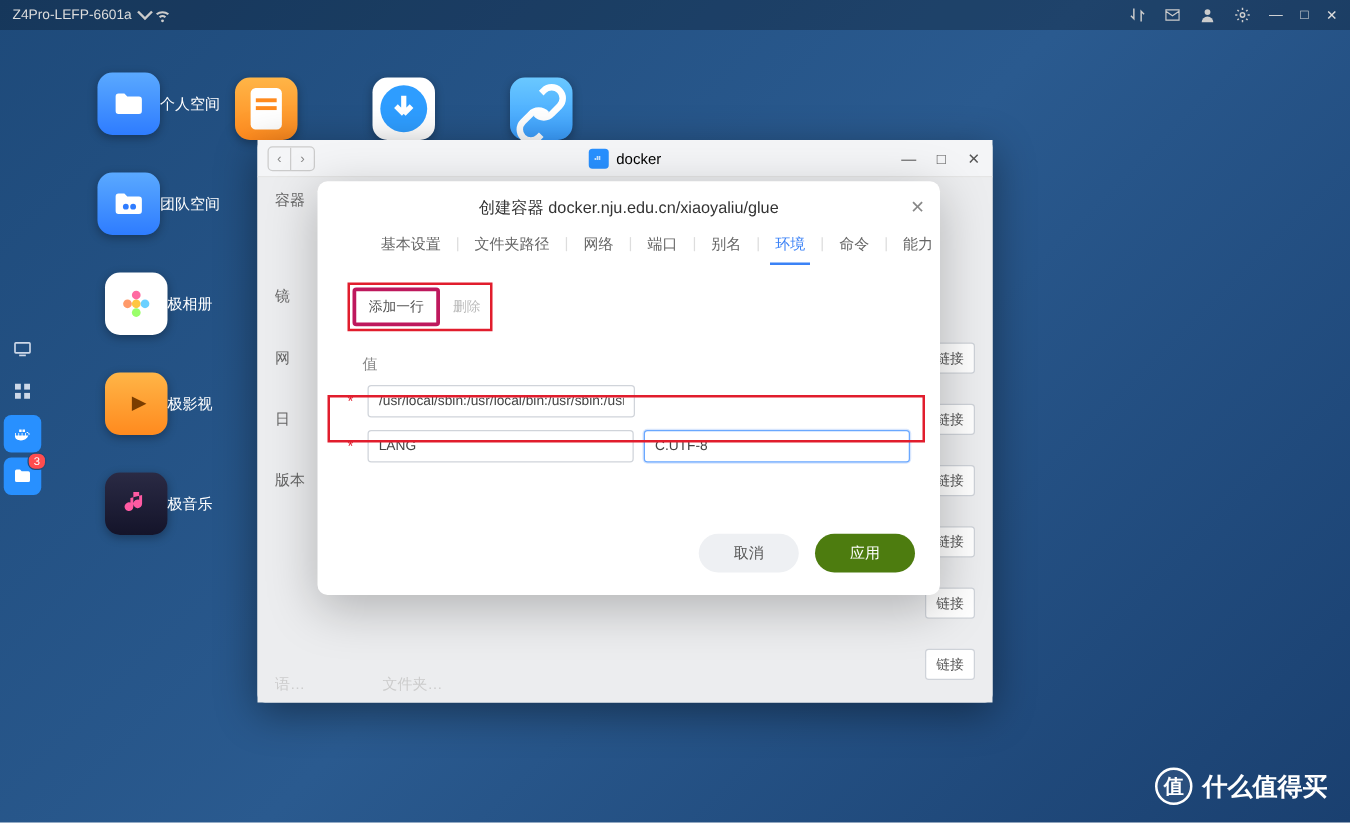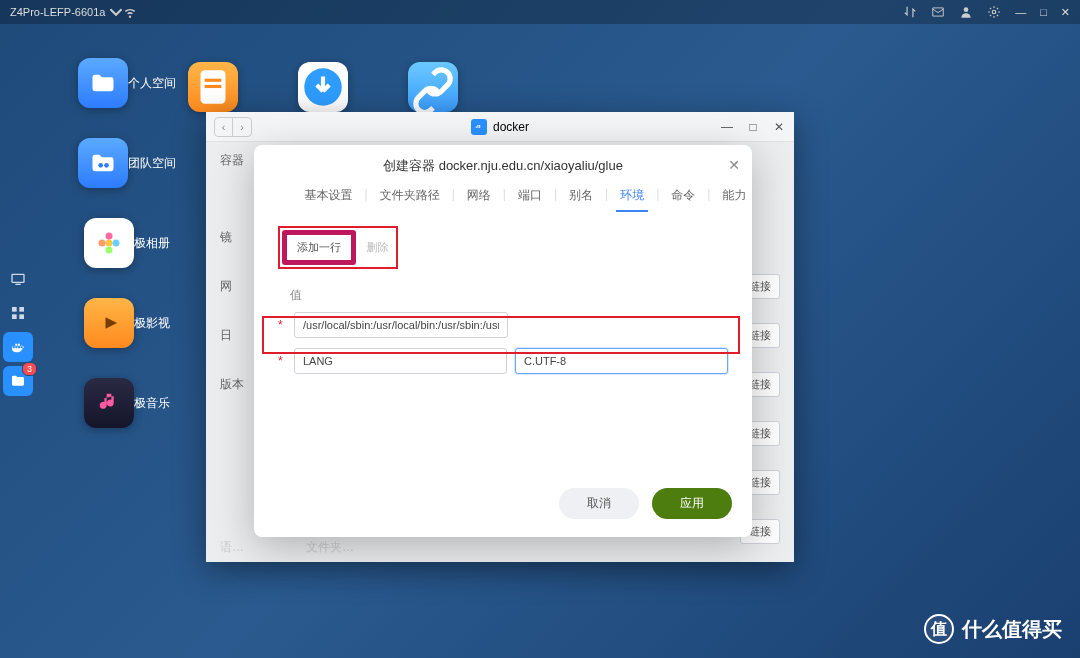--- a/index.html
+++ b/index.html
@@ -45,33 +45,33 @@
 
   
   .docker-body { position:absolute; top:30px; left:0; right:0; bottom:0; background:#ecedef; padding:10px 14px;}
   .docker-side-label { color:#666; font-size:12px; margin-bottom:18px;}
   .docker-side-row { height:49px; display:flex; align-items:center; color:#666; font-size:12px; }
   .docker-side-btn { margin-left:auto; border:1px solid #cfd3d9; background:#ffffff; color:#555; font-size:11px; padding:4px 8px; border-radius:3px;}
   .docker-footer-label { position:absolute; bottom:6px; left:14px; color:#ccc; font-size:12px;}
   .docker-footer-label2 { position:absolute; bottom:6px; left:100px; color:#ccc; font-size:12px;}
 
   
-  .modal { position: absolute; left: 48px; top: 33px; width: 498px; height: 392px; background: #fff; border-radius: 8px; box-shadow: 0 10px 40px rgba(0,0,0,0.25); display:flex; flex-direction:column; }
+  .modal { position: absolute; left: 48px; top: 33px; width: 498px; height: 331px; background: #fff; border-radius: 8px; box-shadow: 0 10px 40px rgba(0,0,0,0.25); display:flex; flex-direction:column; }
   .modal-header { height: 42px; display:flex; align-items:center; justify-content:center; font-size:13px; color:#333; position:relative; }
   .modal-close { position:absolute; right:12px; top:12px; color:#888; font-size:14px; cursor:pointer; }
 
   .tabs { display:flex; justify-content:center; gap:0; font-size:12px; color:#666; border-bottom: 0; padding-bottom:8px;padding-left:45px;}
   .tab-item { padding: 0 4px; display:flex; align-items:center; }
   .tab-sep { color:#ddd; padding:0 8px;}
   .tab-item.active { color:#3b82f6; position:relative;}
   .tab-item.active::after { content:""; position:absolute; bottom:-8px; left:0; right:0; height:2px; background:#3b82f6;}
 
   .modal-content { padding: 14px 24px; flex:1; position:relative;}
   .add-row-wrap { border:2px solid #e11d2d; display:inline-block; padding:2px 2px; margin-bottom:18px; }
-  .btn-small { background:#fff; border:5px solid #be185d; color:#555; font-size:11px; padding:5px 10px; border-radius:3px; }
+  .btn-small { background:#fff; border:3px solid #be185d; color:#555; font-size:11px; padding:5px 10px; border-radius:3px; }
   .btn-small.ghost { border:none; color:#bbb; padding:5px 6px;}
 
   .col-headers { display:flex; gap:10px; font-size:12px; color:#888; margin-bottom:8px; padding-left:12px;}
   .col-headers .hname { width:218px; }
   .col-headers .hval { flex:1; }
 
   .env-row { display:flex; align-items:center; gap:8px; margin-bottom:10px; }
   .env-row .star { color:#e11d2d; font-size:12px; width:8px;}
   .env-row input { height:26px; border:1px solid #d0d4da; border-radius:3px; padding:0 8px; font-size:11px; color:#444; }
   .env-row input.name { width:214px; }

